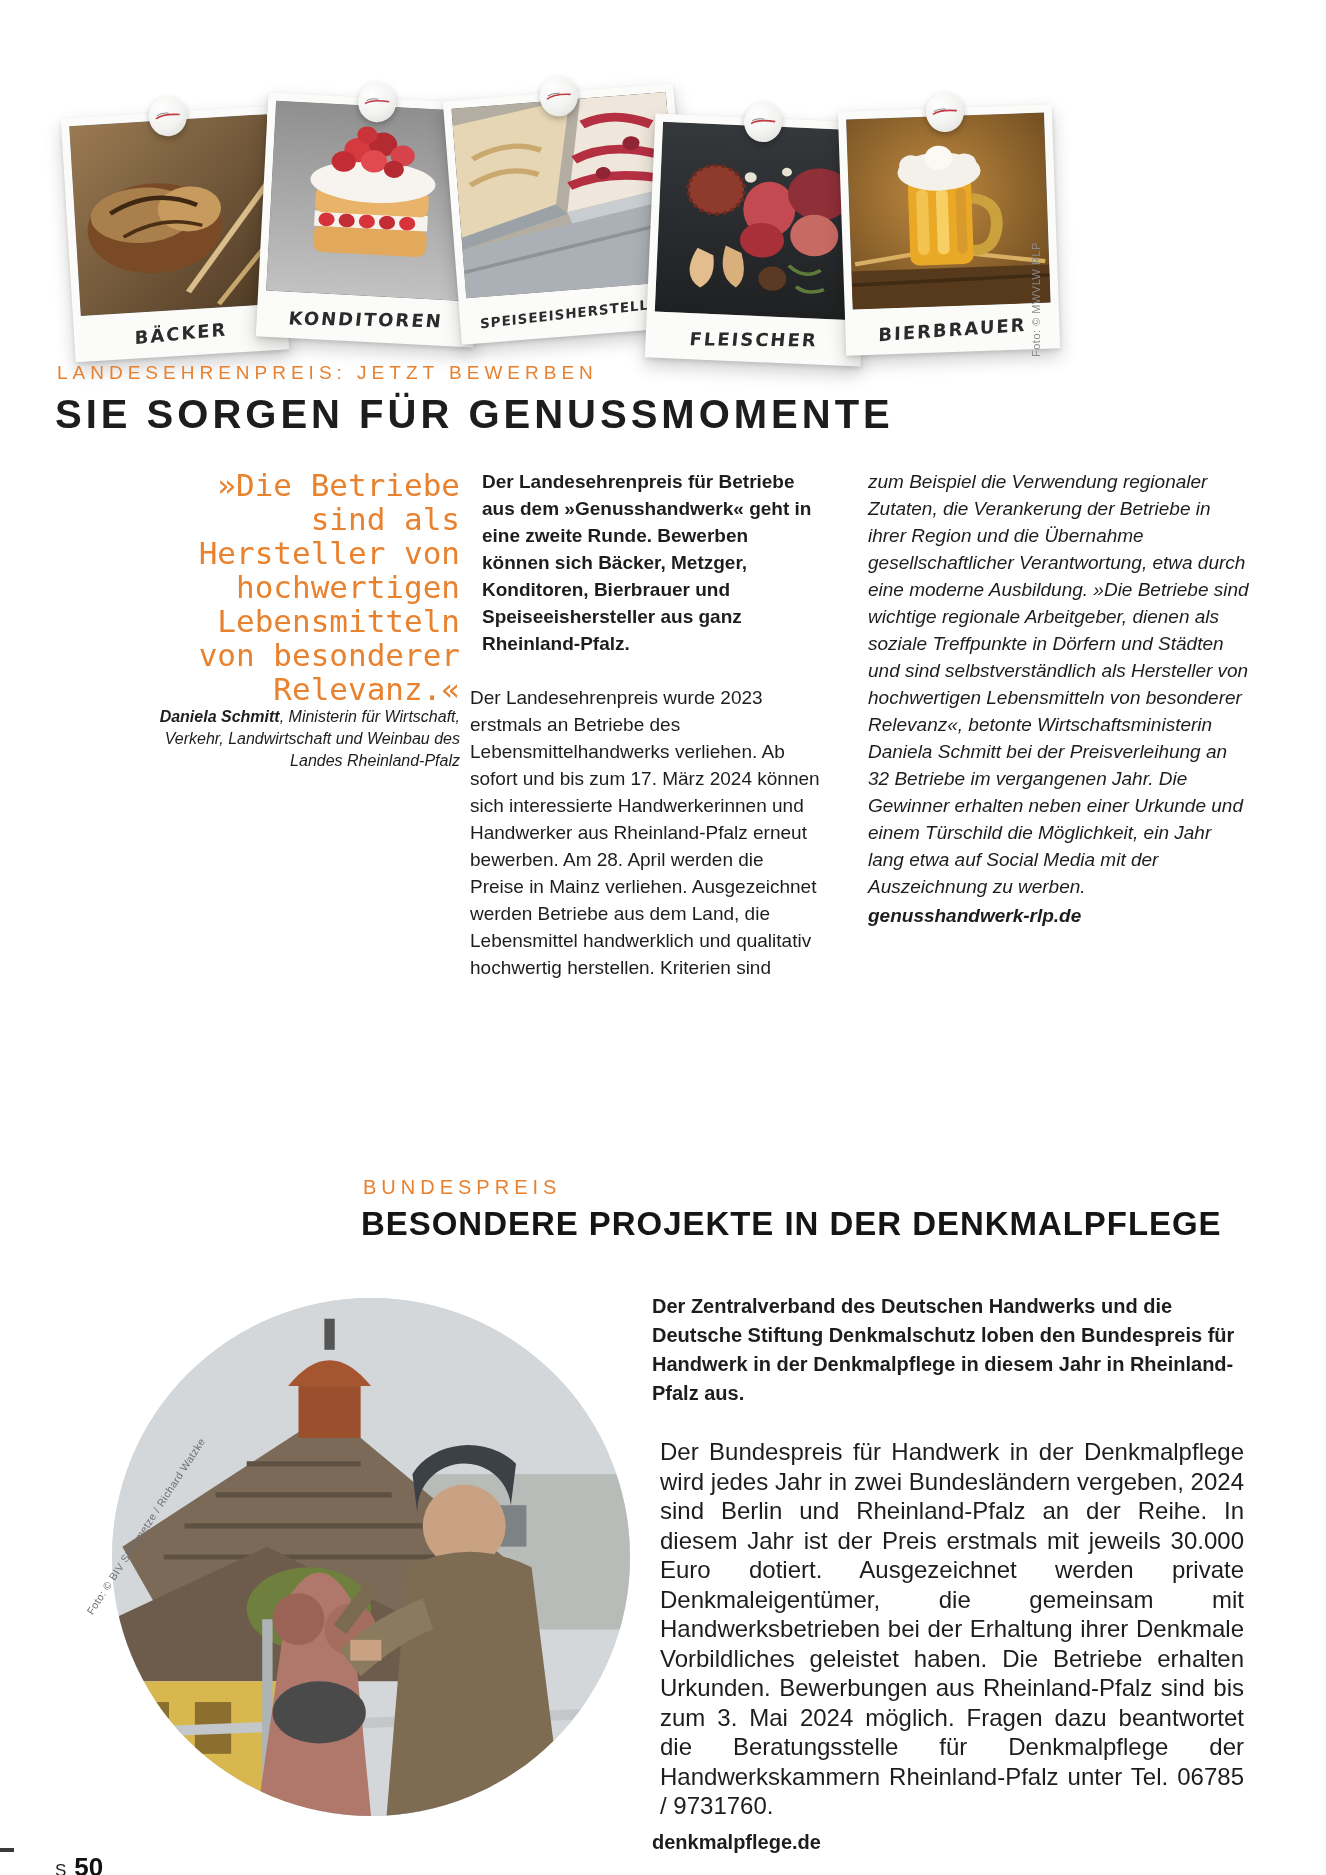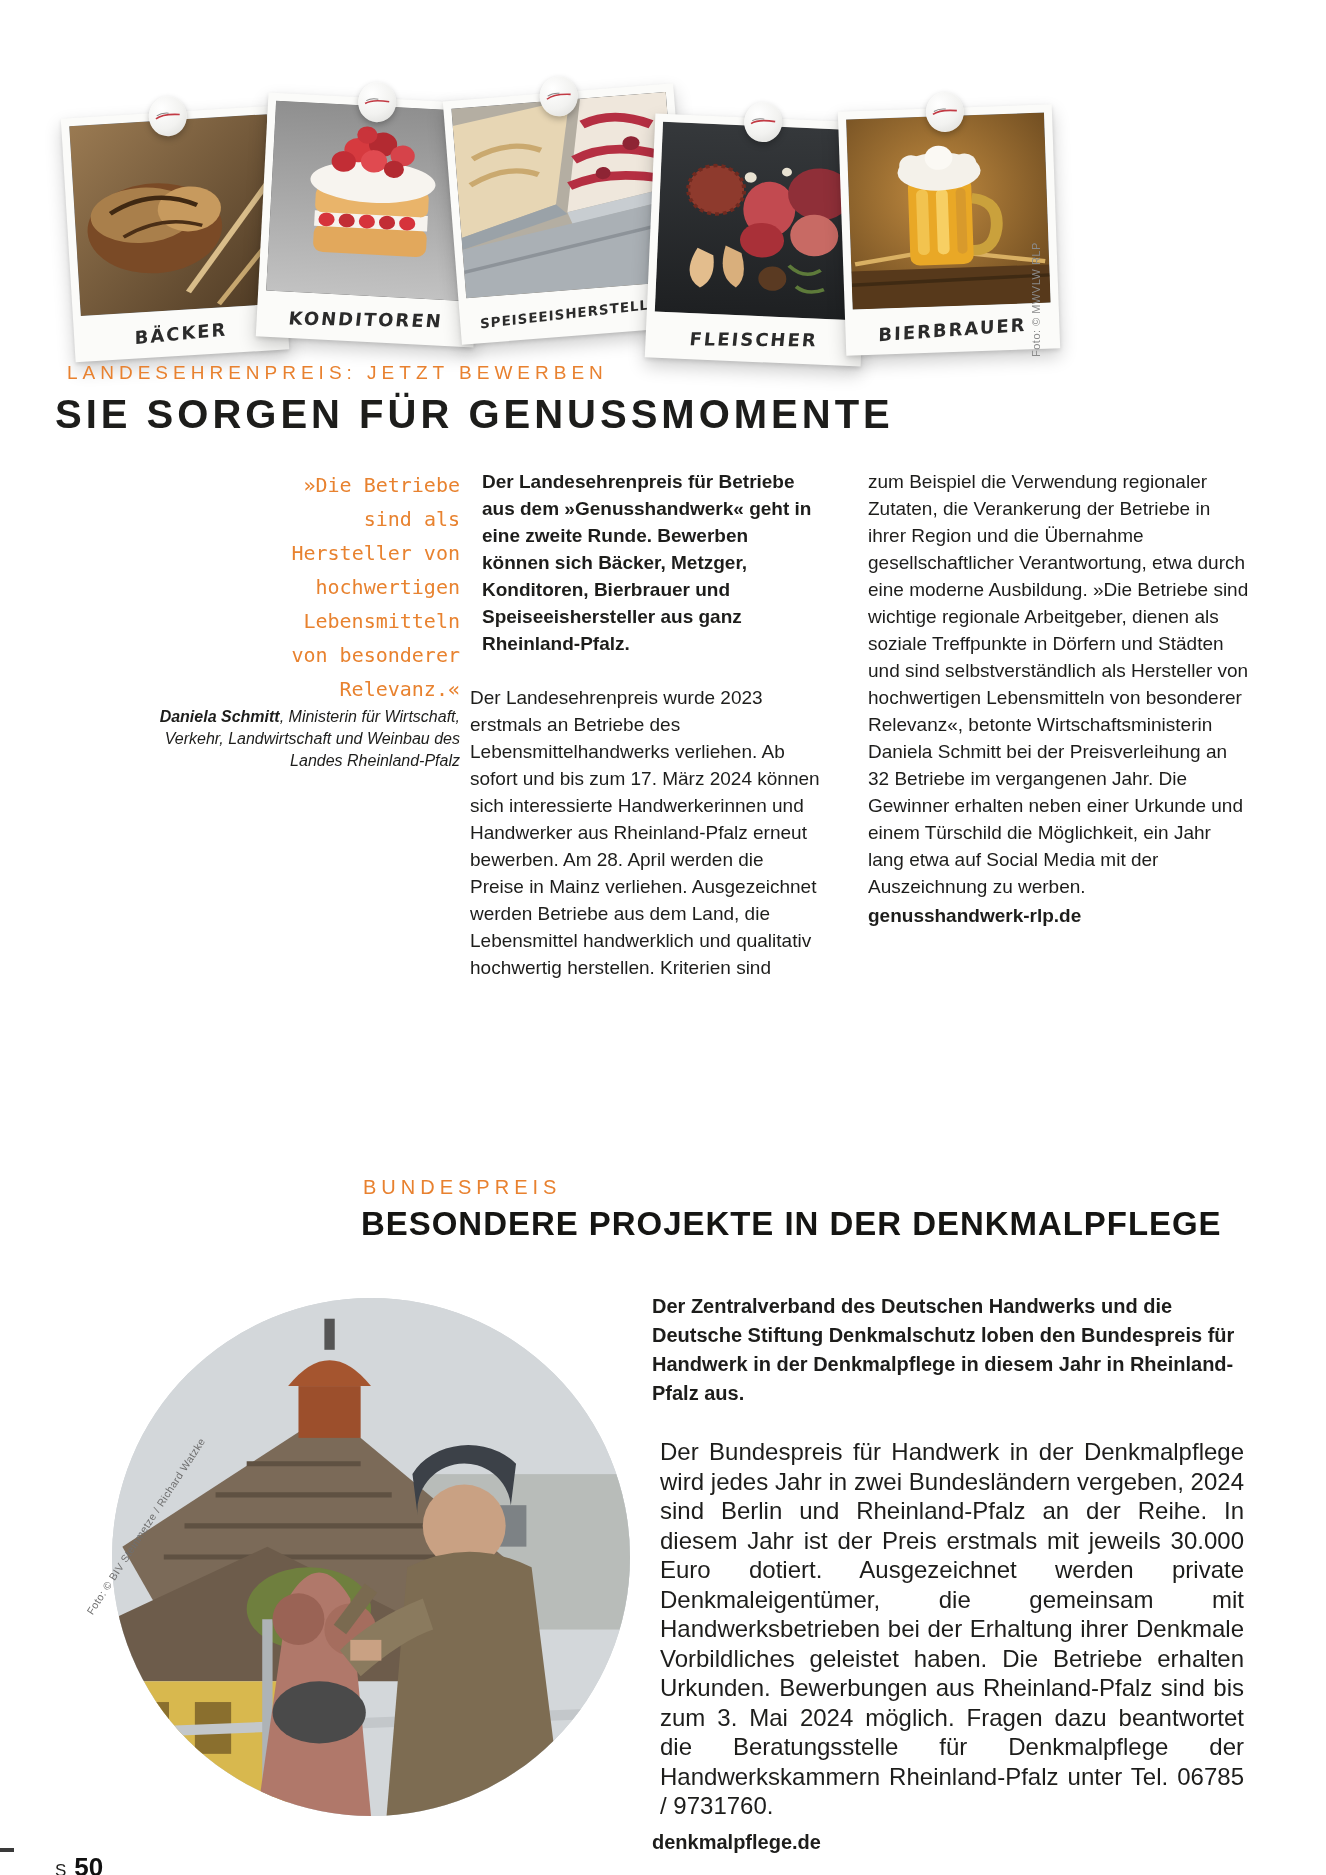--- a/index.html
+++ b/index.html
@@ -35,21 +35,21 @@
   
   .kicker{
     position:absolute;color:#e8812f;font-size:19px;letter-spacing:5px;font-weight:400;
   }
   .h1{
     position:absolute;color:#1d1d1b;font-size:40px;font-weight:600;letter-spacing:4px;
     font-stretch:condensed;white-space:nowrap;
   }
   .pullquote-col{position:absolute;left:148px;top:468px;width:312px;text-align:right;}
   .pullquote{
-    font-family:"DejaVu Sans Mono",monospace;color:#e8822f;font-size:20px;line-height:34px;
+    font-family:"DejaVu Sans Mono",monospace;color:#e8822f;font-size:31px;line-height:34px;
     white-space:pre-line;font-weight:400;
   }
   .attribution{
     margin-top:0;font-family:"Liberation Sans",sans-serif;font-style:italic;
     font-size:16px;line-height:22px;color:#1d1d1b;
   }
   .attribution .name{font-weight:700;}
   .col{position:absolute;font-size:19px;line-height:27px;color:#1d1d1b;}
   .col .intro{font-weight:700;margin:0 0 27px 12px;}
   .col p{margin:0;}
@@ -240,42 +240,42 @@
             <circle cx="46" cy="24" r="7" fill="#fbf9f4"></circle>
             <circle cx="59" cy="28" r="6" fill="#f4f1ea"></circle>
         </svg>
       </div>
       <div class="caption">Bierbrauer</div>
     </div>
 
     <div class="v-credit" style="left:1042px;top:345px;">Foto: © MWVLW RLP</div>
   </div>
 
-  <div class="kicker" style="left:67px;top:362px;">LANDESEHRENPREIS: JETZT BEWERBEN</div>
+  <div class="kicker" style="left:57px;top:362px;">LANDESEHRENPREIS: JETZT BEWERBEN</div>
   <div class="h1" style="left:55px;top:392px;">SIE SORGEN FÜR GENUSSMOMENTE</div>
 
   <div class="pullquote-col">
     <div class="pullquote">»Die Betriebe
 sind als
 Hersteller von
 hochwertigen
 Lebensmitteln
 von besonderer
 Relevanz.«</div>
     <div class="attribution">
       <span class="name">Daniela Schmitt</span><span>, Ministerin für Wirtschaft, Verkehr, Landwirtschaft und Weinbau des Landes Rheinland-Pfalz</span>
     </div>
   </div>
 
   <div class="col" style="left:470px;top:468px;width:350px;">
     <p class="intro">Der Landesehrenpreis für Betriebe aus dem »Genusshandwerk« geht in eine zweite Runde. Bewerben können sich Bäcker, Metzger, Konditoren, Bierbrauer und Speiseeishersteller aus ganz Rheinland-Pfalz.</p>
     <p>Der Landesehrenpreis wurde 2023 erstmals an Betriebe des Lebensmittelhandwerks verliehen. Ab sofort und bis zum 17. März 2024 können sich interessierte Handwerkerinnen und Handwerker aus Rheinland-Pfalz erneut bewerben. Am 28. April werden die Preise in Mainz verliehen. Ausgezeichnet werden Betriebe aus dem Land, die Lebensmittel handwerklich und qualitativ hochwertig herstellen. Kriterien sind</p>
   </div>
 
-  <div class="col" style="left:868px;top:468px;width:384px;">
+  <div class="col" style="left:868px;top:468px;width:384px;font-style:italic;">
     <p>zum Beispiel die Verwendung regionaler Zutaten, die Verankerung der Betriebe in ihrer Region und die Übernahme gesellschaftlicher Verantwortung, etwa durch eine moderne Ausbildung. »Die Betriebe sind wichtige regionale Arbeitgeber, dienen als soziale Treffpunkte in Dörfern und Städten und sind selbstverständlich als Hersteller von hochwertigen Lebensmitteln von besonderer Relevanz«, betonte Wirtschaftsministerin Daniela Schmitt bei der Preisverleihung an 32 Betriebe im vergangenen Jahr. Die Gewinner erhalten neben einer Urkunde und einem Türschild die Möglichkeit, ein Jahr lang etwa auf Social Media mit der Auszeichnung zu werben.</p>
     <a class="link" href="#">genusshandwerk-rlp.de</a>
   </div>
 
   <div class="kicker" style="left:363px;top:1176px;font-size:20px;">BUNDESPREIS</div>
   <div class="h2" style="left:361px;top:1204px;">BESONDERE PROJEKTE IN DER DENKMALPFLEGE</div>
 
   <div class="circle-photo">
     <svg viewBox="0 0 100 100" preserveAspectRatio="none">
       <rect width="100" height="100" fill="#d3d7da"></rect>

